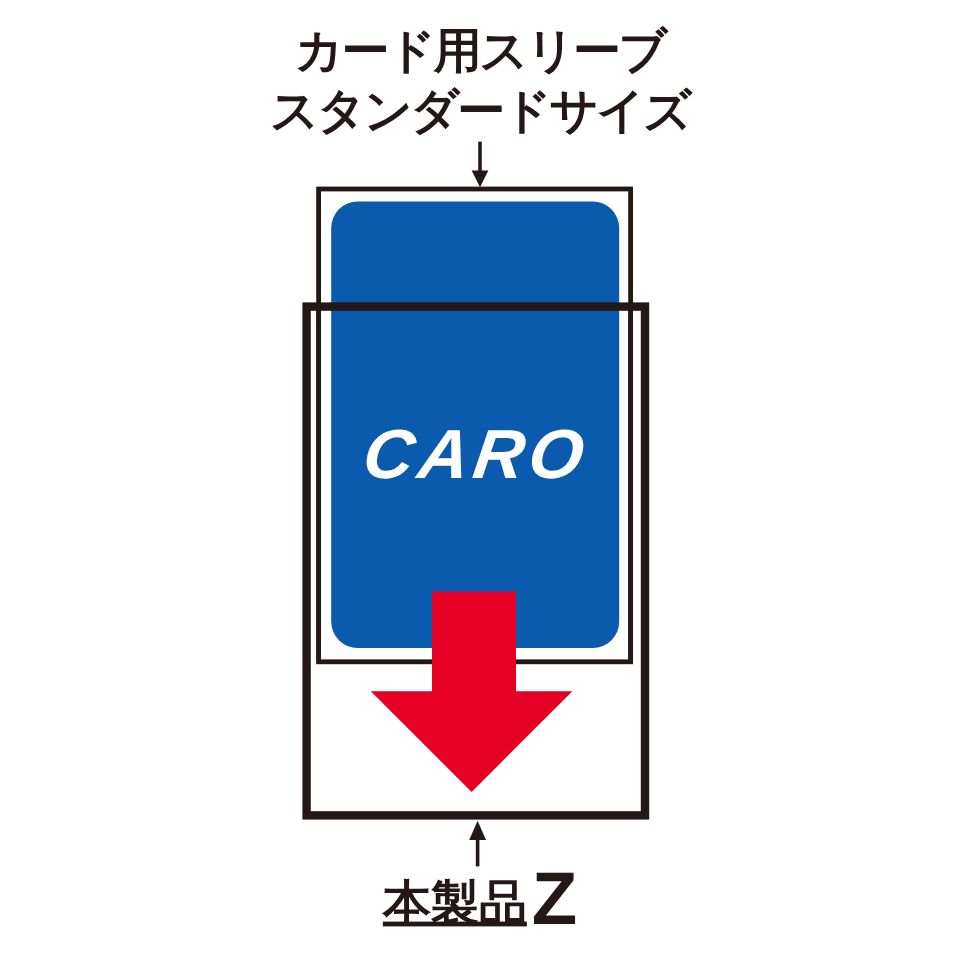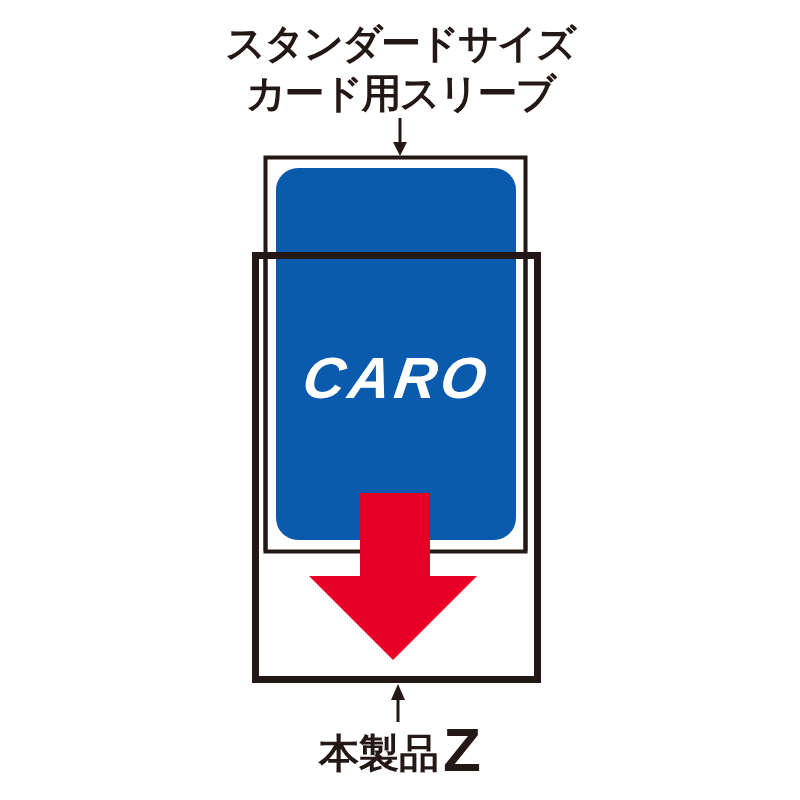--- a/index.html
+++ b/index.html
@@ -1,28 +1,28 @@
 <!DOCTYPE html>
 <html><head>
   <meta charset="utf-8">
   <style>
     html, body { margin: 0; padding: 0; }
     body { width: 800px; height: 800px; background: #ffffff; position: relative; overflow: hidden; font-family: "DejaVu Sans", sans-serif; }
     .label { position: absolute; left: 0; width: 800px; text-align: center; color: #231815; font-weight: bold; }
     .top-label { top: 18px; font-size: 40px; line-height: 50px; letter-spacing: -2px; }
-    .bottom-label { top: 722px; font-size: 40px; line-height: 56px; }
+    .bottom-label { top: 722px; font-size: 40px; line-height: 56px; text-decoration: underline; }
     .bottom-label .z { font-family: "Liberation Sans", sans-serif; font-size: 62px; font-weight: bold; vertical-align: -4px; margin-left: 4px; }
     svg.diagram { position: absolute; left: 0; top: 0; }
   </style>
 </head>
 <body>
 
 <div class="label top-label">
+  <div>カード用スリーブ</div>
   <div>スタンダードサイズ</div>
-  <div>カード用スリーブ</div>
 </div>
 
 <svg class="diagram" width="800" height="800" viewBox="0 0 800 800">
 
   <g>
     <line x1="400" y1="118" x2="400" y2="152" stroke="#231815" stroke-width="3"></line>
     <polygon points="393,142 407,142 400,156" fill="#231815"></polygon>
   </g>
 
   <rect x="265.5" y="157.5" width="260" height="394" fill="#ffffff" stroke="#231815" stroke-width="4"></rect>

